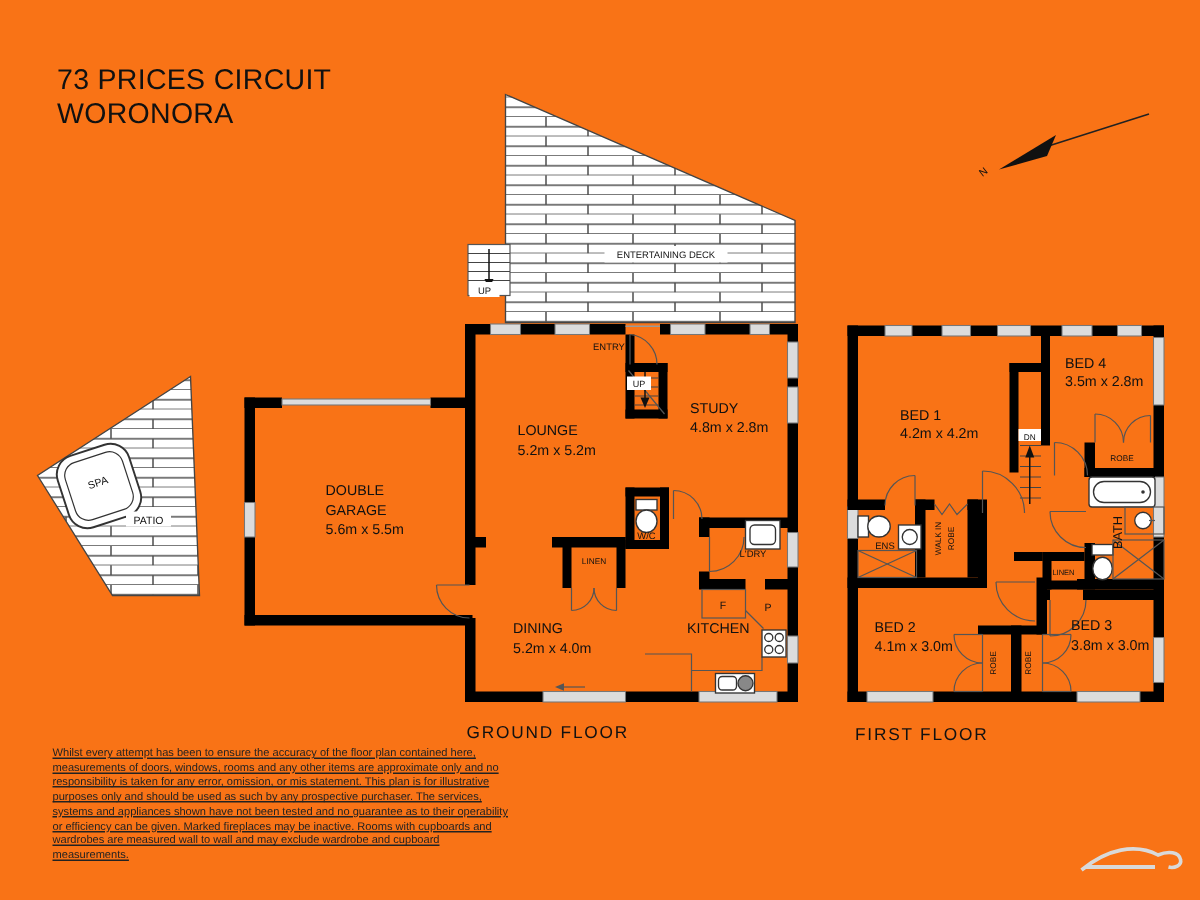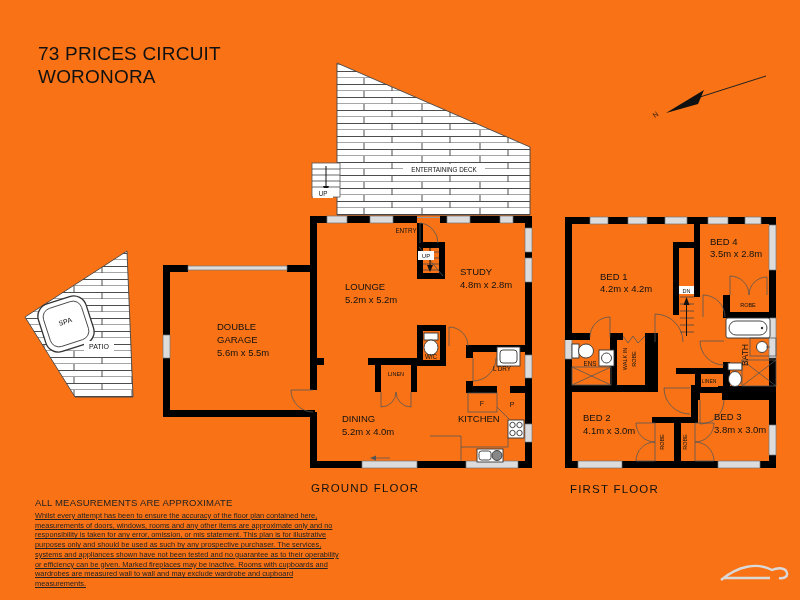--- a/index.html
+++ b/index.html
@@ -376,17 +376,16 @@
       <text x="570" y="493" class="fl">FIRST  FLOOR</text>
     </g>
 
     <g>
       <path d="M721,580 C738,566 757,562 772,570 C779,567 786,568 787,573 C788,577 783,579 779,578" stroke="#d9d9d9" stroke-width="2.4" fill="none"></path>
       <line x1="724" y1="578" x2="770" y2="578" stroke="#d9d9d9" stroke-width="2.6"></line>
     </g>
   </svg>
 
   <div id="disc">
-    <p id="disc-h">ALL MEASUREMENTS ARE APPROXIMATE</p>
     <div id="disc-b">Whilst every attempt has been to ensure the accuracy of the floor plan contained here, measurements of doors, windows, rooms and any other items are approximate only and no responsibility is taken for any error, omission, or mis statement. This plan is for illustrative purposes only and should be used as such by any prospective purchaser. The services, systems and appliances shown have not been tested and no guarantee as to their operability or efficiency can be given. Marked fireplaces may be inactive. Rooms with cupboards and wardrobes are measured wall to wall and may exclude wardrobe and cupboard measurements.</div>
   </div>
 
 </div>
 
 </body></html>

